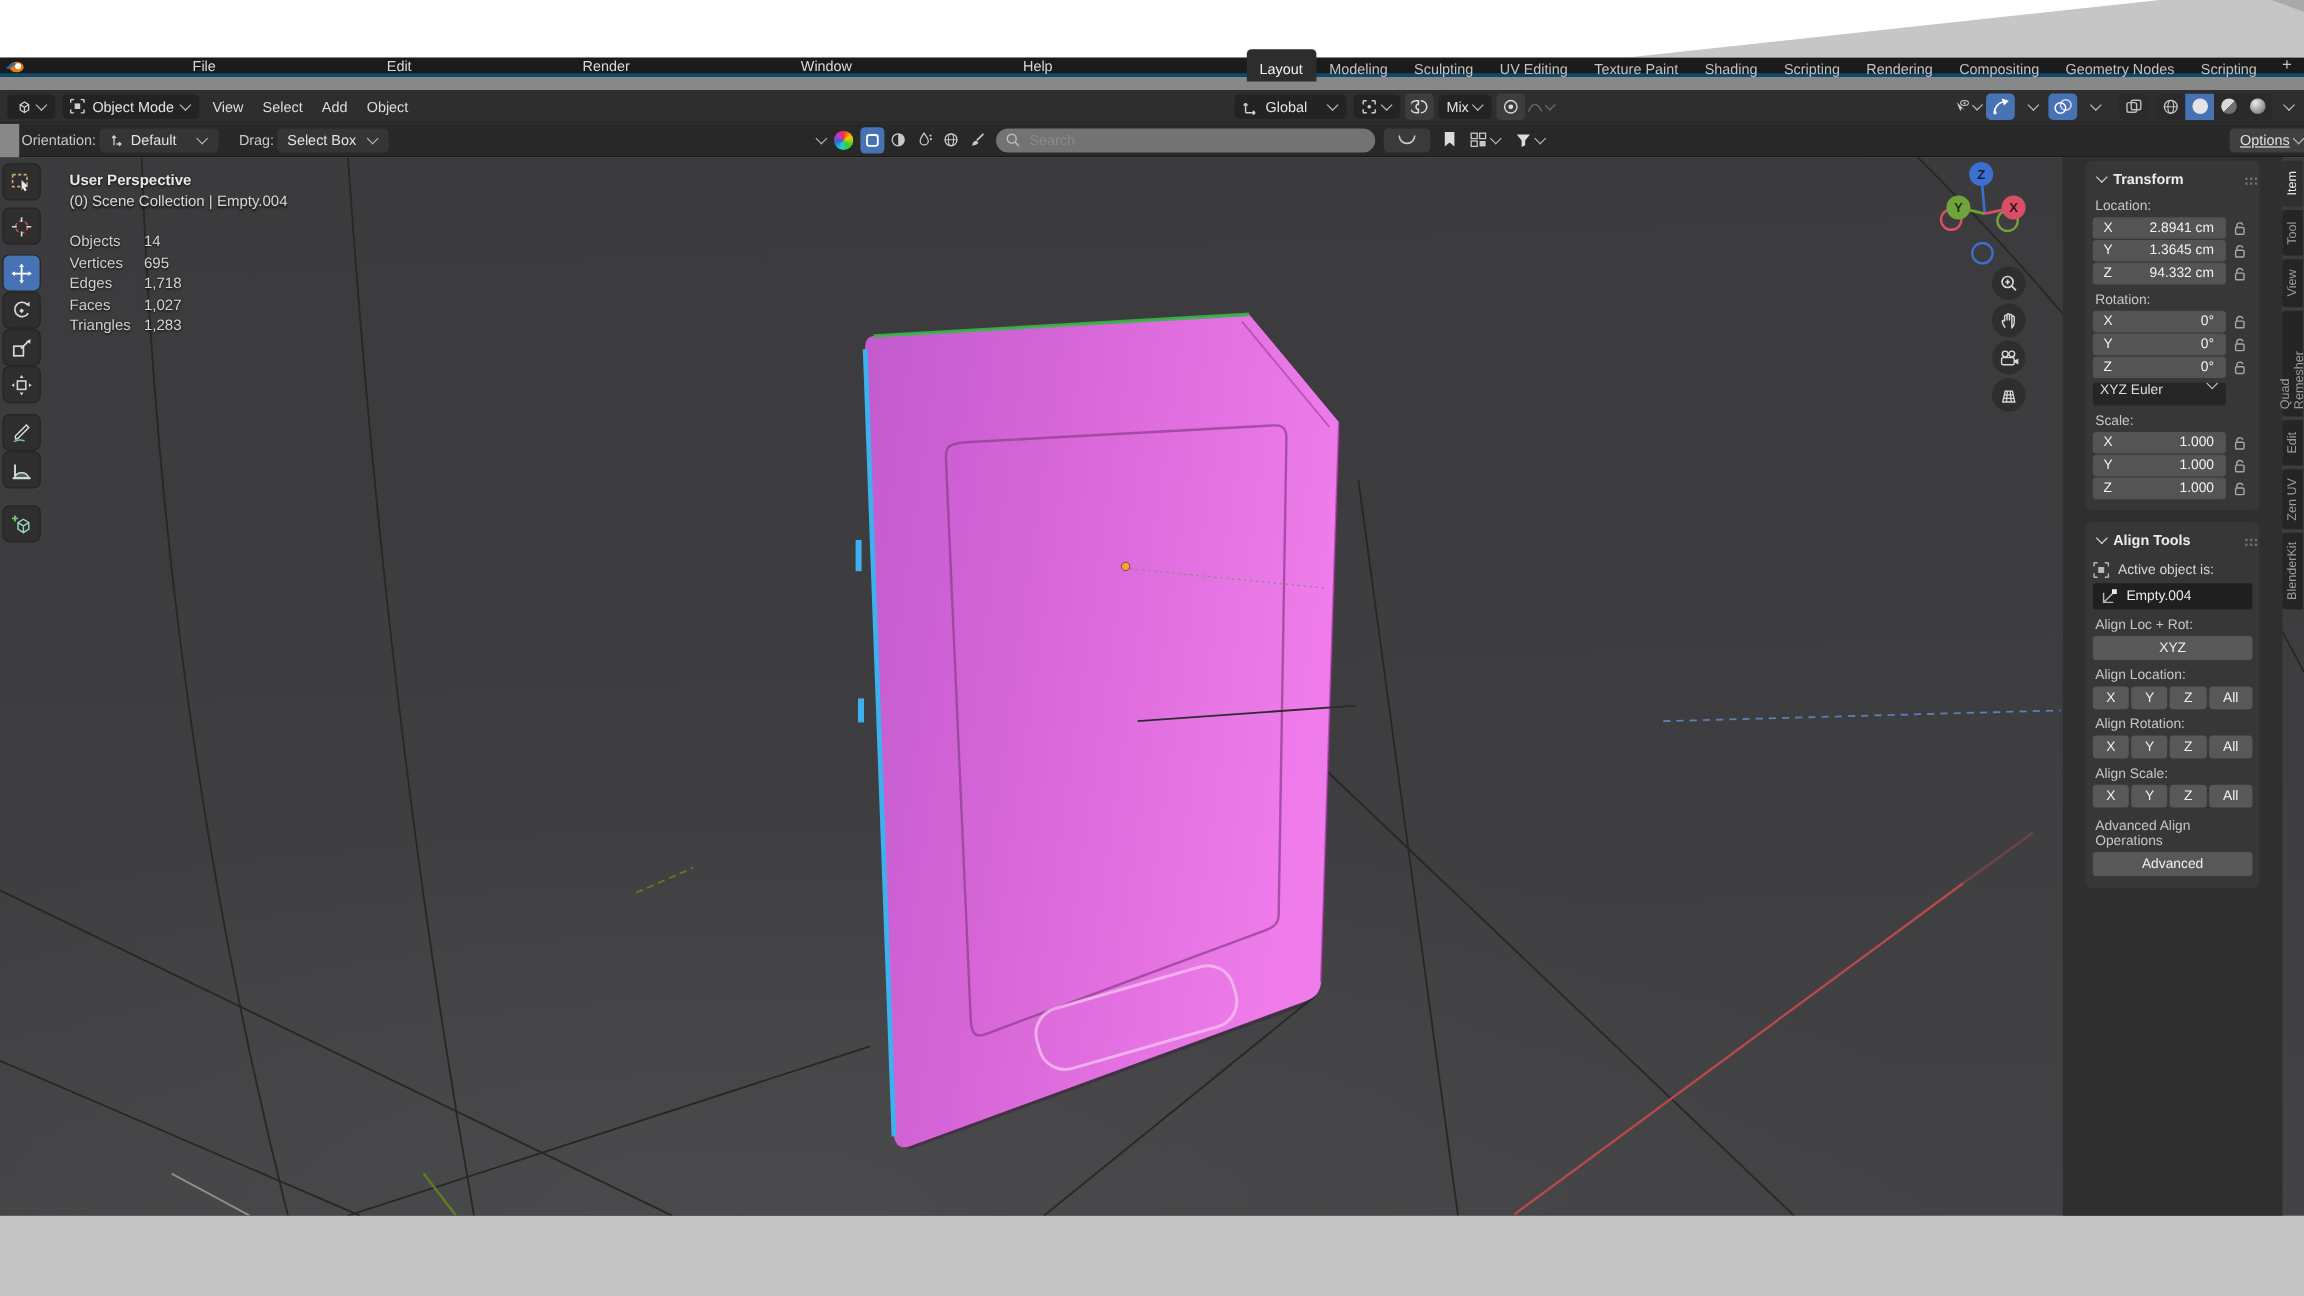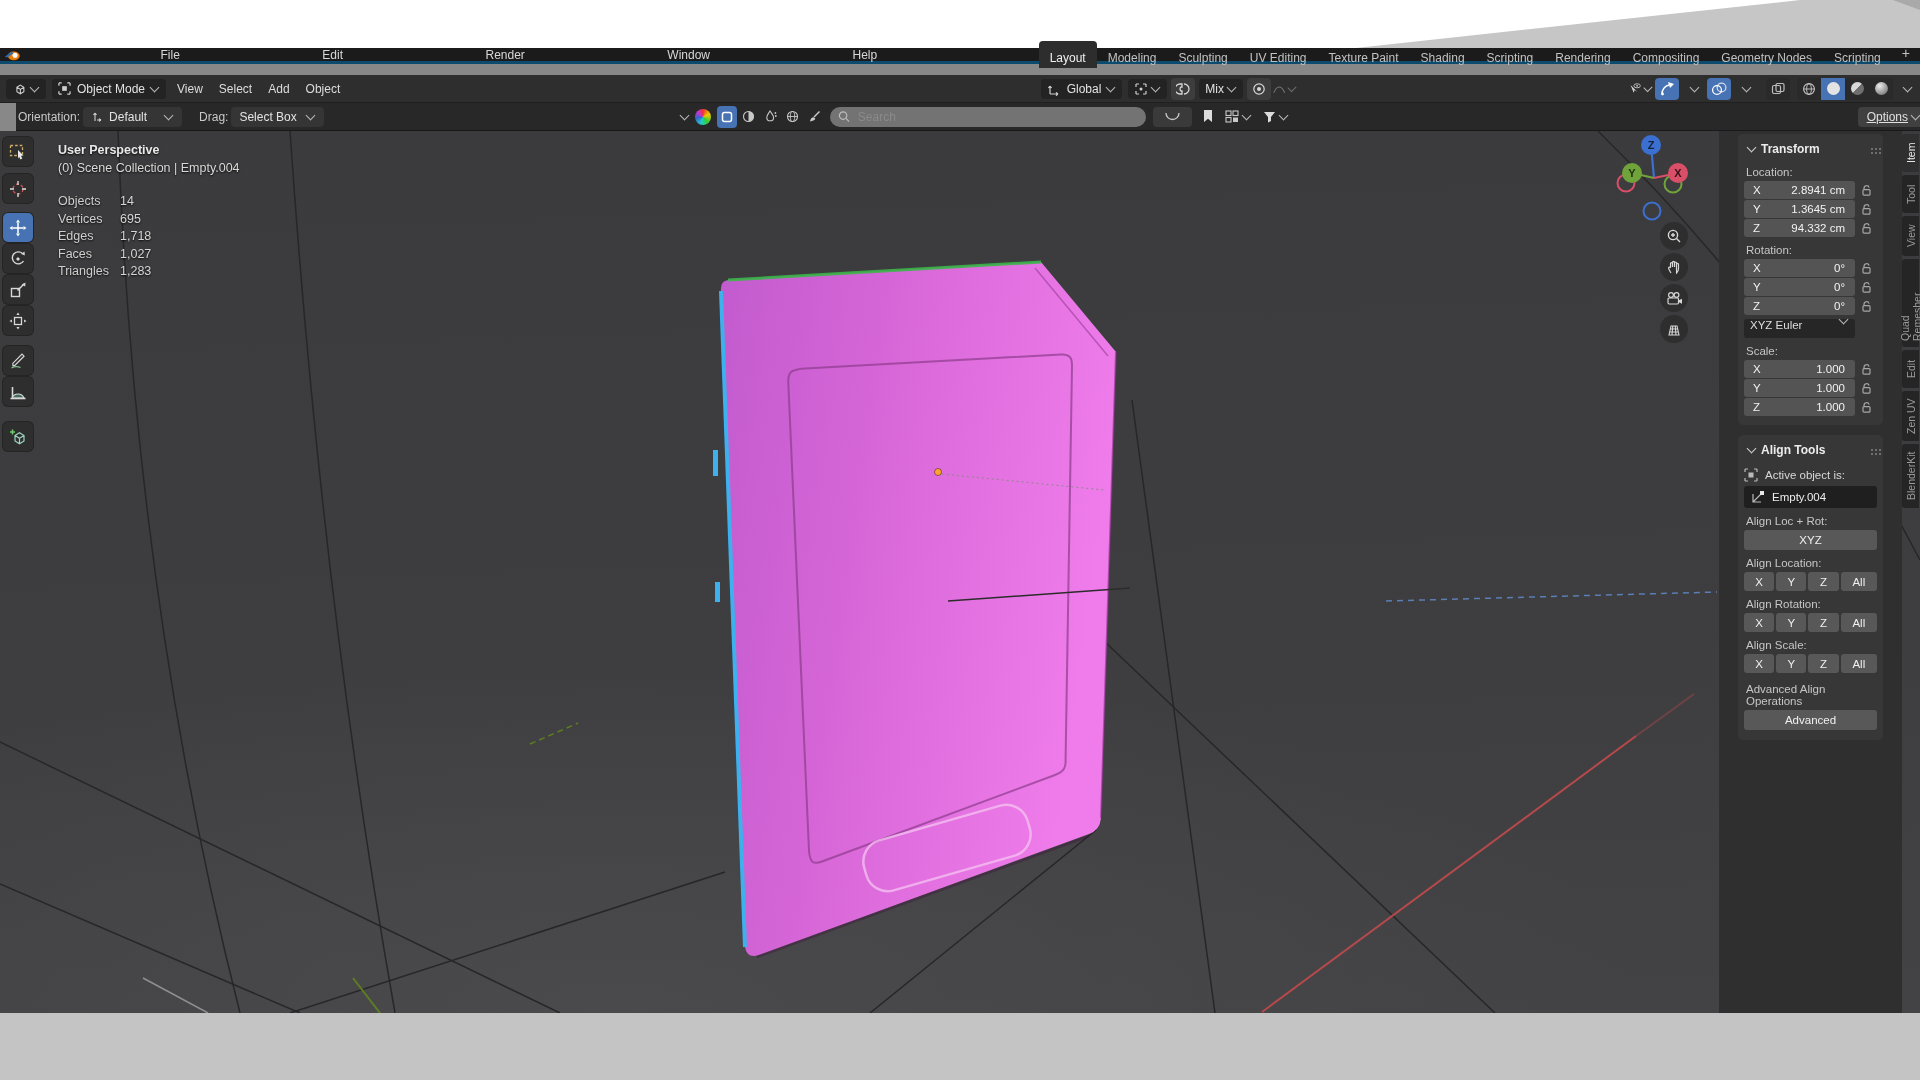--- a/index.html
+++ b/index.html
@@ -161,21 +161,21 @@
   <span class="hmenu">Select</span>
   <span class="hmenu">Add</span>
   <span class="hmenu">Object</span>
 
   <div class="spacer"></div>
 
   <div class="drop">
     <svg width="14" height="14" viewBox="0 0 14 14">
       <path d="M3 12 V4 M3 12 H11 M3 4 l-1.6 2 M3 4 l1.6 2 M11 12 l-2-1.6 M11 12 l-2 1.6" stroke="#cfcfcf" stroke-width="1.2" fill="none"></path>
     </svg>
-    <span style="margin:0 2px 0 6px">Global</span>
+    <span style="margin:0 14px 0 6px">Global</span>
     <span class="chev"></span>
   </div>
   <div class="drop">
     <svg width="14" height="14" viewBox="0 0 14 14">
       <path d="M2 2h3M2 2v3M12 2h-3M12 2v3M2 12h3M2 12v-3M12 12h-3M12 12v-3" stroke="#cfcfcf" stroke-width="1.2" fill="none"></path>
       <circle cx="7" cy="7" r="1.5" fill="#cfcfcf"></circle>
     </svg>
         <span class="chev"></span>
   </div>
   <div class="iconbtn" style="background:#3d3d3d">

